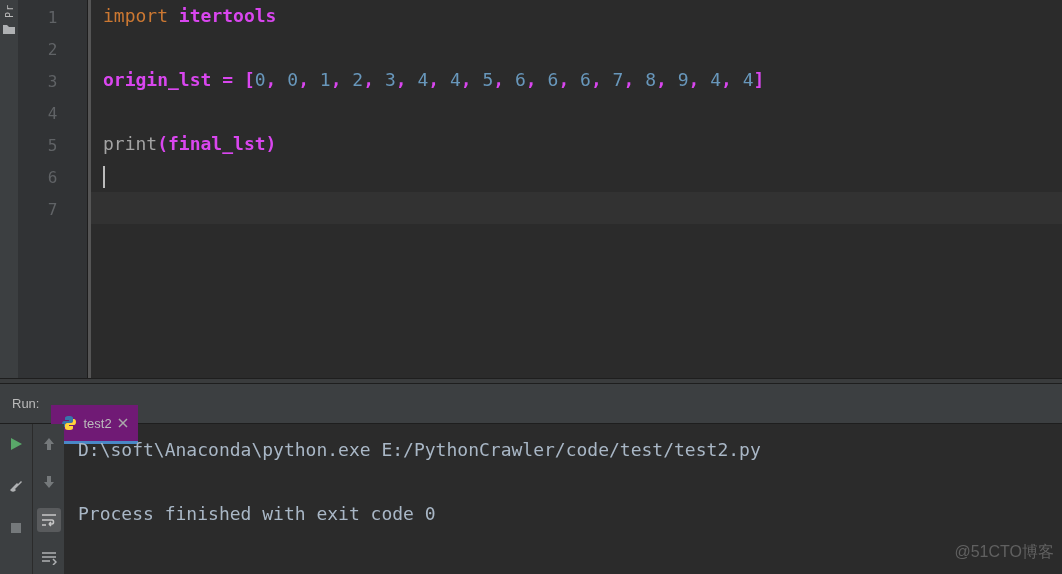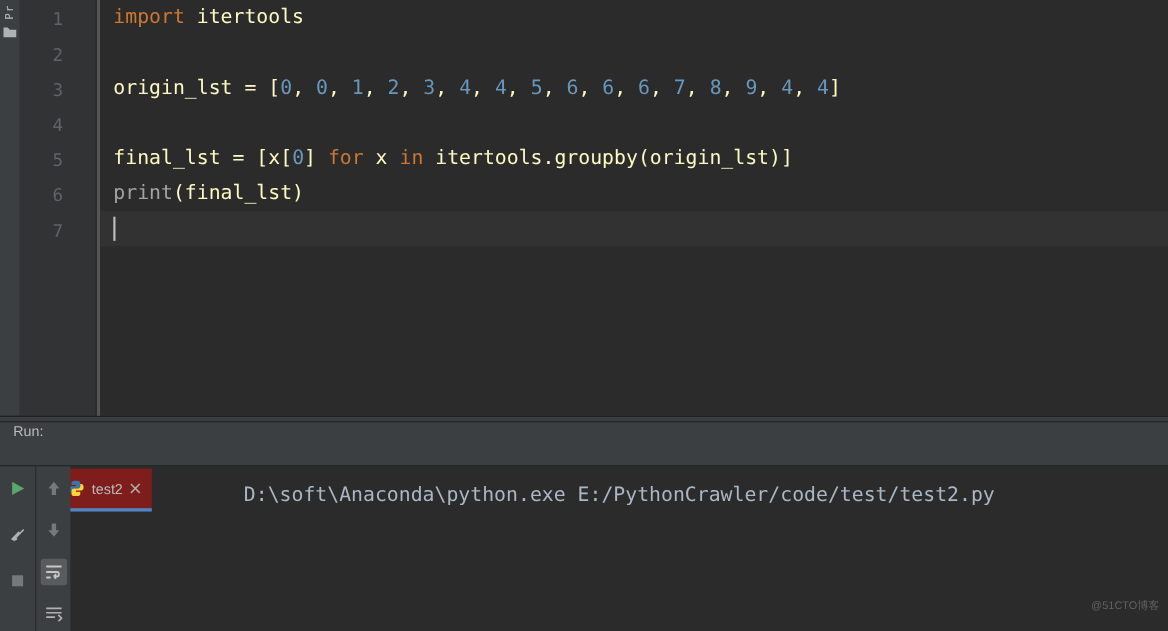--- a/index.html
+++ b/index.html
@@ -12,43 +12,43 @@
 
   .gutter { width: 70px; background: #313335; border-right: 1px solid #1e1e1e; padding-top: 2px; }
   .gutter .ln { height: 32px; line-height: 32px; text-align: center; color: #606366; font-size: 16px; }
 
   .code { flex: 1; background: #2b2b2b; position: relative; padding-left: 12px; font-size: 18px; line-height: 32px; border-left: 3px solid #555; }
   .code .line { white-space: pre; height: 32px; }
   .caret-line { position: absolute; left: 0; right: 0; top: 192px; height: 32px; background: #323232; }
   .caret { display: inline-block; width: 2px; height: 22px; background: #bbb; vertical-align: middle; }
 
   .kw  { color: #cc7832; font-weight: normal; }
-  .id  { color: #fef9c3; }
+  .id  { color: #d946ef; font-weight: bold; }
   .num { color: #6897bb; }
   .blt { color: #a3a3a3; }
 
   .divider { height: 6px; background: #3a3c3d; border-top: 1px solid #1e1e1e; border-bottom: 1px solid #1e1e1e; cursor: row-resize; }
 
   .run-panel { flex: 1; background: #2b2b2b; display: flex; flex-direction: column; }
-  .run-header { height: 40px; background: #3c3f41; display: flex; border-bottom: 1px solid #1e1e1e; }
+  .run-header { height: 40px; background: #3c3f41; display: flex; align-items: center; border-bottom: 1px solid #1e1e1e; }
   .run-label { padding: 0 12px; color: #bbb; font-family: sans-serif; font-size: 13px; }
-  .run-tab { height: 100%; display: flex; align-items: center; gap: 6px; padding: 14px 10px; background: #7f1d1d; border-bottom: 3px solid #4a88c7; margin-top: 42px; }
+  .run-tab { height: 100%; display: flex; align-items: center; gap: 6px; padding: 14px 10px; background: #701a75; border-bottom: 3px solid #4a88c7; margin-top: 42px; }
   .run-tab .txt { color: #bbb; font-family: sans-serif; font-size: 13px; }
   .tab-close { color: #aaa; cursor: pointer; }
 
-  .run-body { flex: 1; display: flex; text-align: center; }
+  .run-body { flex: 1; display: flex; }
   .tool-col { width: 32px; background: #3c3f41; display: flex; flex-direction: column; align-items: center; padding-top: 8px; gap: 18px; }
   .tool-col2 { width: 32px; background: #3c3f41; display: flex; flex-direction: column; align-items: center; padding-top: 8px; gap: 14px; border-left: 1px solid #2b2b2b; }
   .tool-btn { width: 24px; height: 24px; display: flex; align-items: center; justify-content: center; cursor: pointer; color: #afb1b3; }
   .wrap-btn { background: #595b5d; border-radius: 3px; }
 
   .console { flex: 1; padding: 10px 14px; font-size: 18px; line-height: 32px; position: relative; }
   .console .cline { white-space: pre; }
 
-  .watermark { position: absolute; right: 8px; bottom: 6px; color: #6e6e6e; font-family: sans-serif; font-size: 10px; opacity: .8; }
+  .watermark { position: absolute; right: 8px; bottom: 6px; color: #6e6e6e; font-family: sans-serif; font-size: 16px; opacity: .8; }
 
   svg { display: block; }
 </style>
 </head>
 <body>
 
 <div class="wrap">
 
   <div class="editor-area">
     <div class="proj-strip">
@@ -70,21 +70,20 @@
       <div class="ln">7</div>
     </div>
 
     <div class="code">
       <div class="caret-line"></div>
       <div style="position:relative">
         <div class="line"><span class="kw">import</span><span class="id"> itertools</span></div>
         <div class="line">​</div>
         <div class="line" id="line3"><span class="id">origin_lst </span><span class="id">=</span><span class="id"> [</span><span class="num">0</span><span class="id">, </span><span class="num">0</span><span class="id">, </span><span class="num">1</span><span class="id">, </span><span class="num">2</span><span class="id">, </span><span class="num">3</span><span class="id">, </span><span class="num">4</span><span class="id">, </span><span class="num">4</span><span class="id">, </span><span class="num">5</span><span class="id">, </span><span class="num">6</span><span class="id">, </span><span class="num">6</span><span class="id">, </span><span class="num">6</span><span class="id">, </span><span class="num">7</span><span class="id">, </span><span class="num">8</span><span class="id">, </span><span class="num">9</span><span class="id">, </span><span class="num">4</span><span class="id">, </span><span class="num">4</span><span class="id">]</span></div>
         <div class="line">​</div>
-        <div class="line"><span class="id">final_lst </span><span class="id">=</span><span class="id"> [x[</span><span class="num">0</span><span class="id">] </span><span class="kw">for</span><span class="id"> x </span><span class="kw">in</span><span class="id"> itertools.groupby(origin_lst)]</span></div>
         <div class="line"><span class="blt">print</span><span class="id">(final_lst)</span></div>
         <div class="line"><span class="caret"></span></div>
       </div>
     </div>
   </div>
 
   <div class="divider"></div>
 
   <div class="run-panel">
     <div class="run-header">
@@ -142,17 +141,18 @@
         <div class="tool-btn">
           <svg width="16" height="14" viewBox="0 0 16 14">
               <path d="M1 2h14M1 6h14M1 10h8m3-2l3 3-3 3" stroke="#afb1b3" stroke-width="1.5" fill="none"></path>
             </svg>
         </div>
       </div>
 
       <div class="console">
         <div class="cline">D:\soft\Anaconda\python.exe E:/PythonCrawler/code/test/test2.py</div>
         <div class="cline">​</div>
+        <div class="cline">Process finished with exit code 0</div>
         <div class="watermark">@51CTO博客</div>
       </div>
     </div>
   </div>
 </div>
 
 </body></html>

